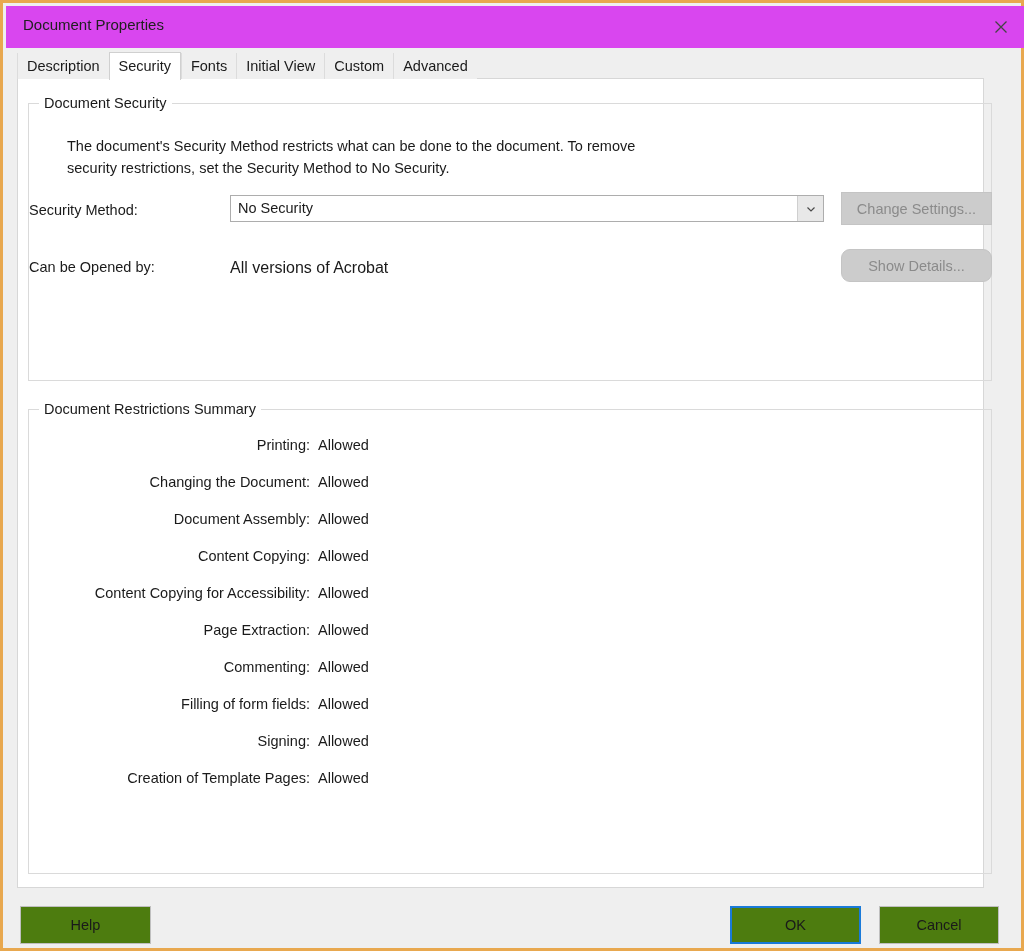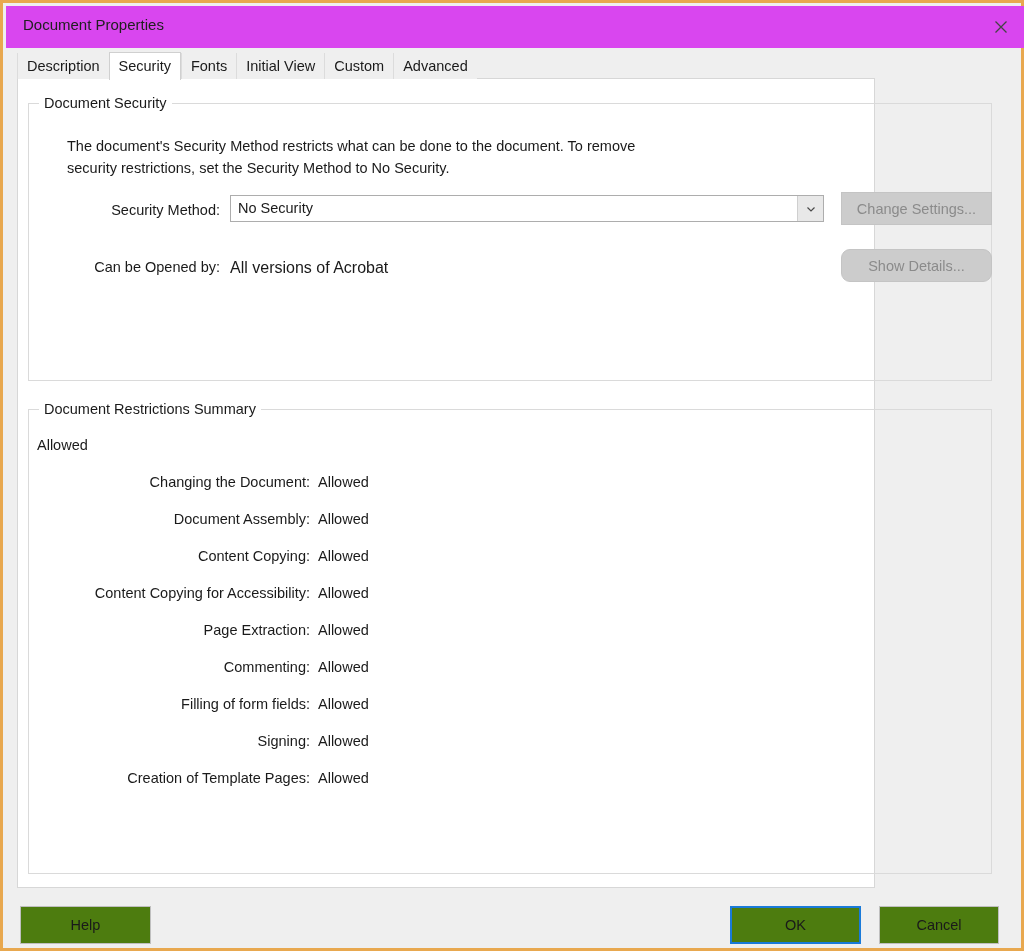--- a/index.html
+++ b/index.html
@@ -90,21 +90,21 @@
     margin-bottom: -1px;
     position: relative;
     z-index: 6;
   }
 
   
   .tabpage {
     position: absolute;
     left: 14px;
     top: 75px;
-    width: 858px;
+    width: 967px;
     height: 810px;
     box-sizing: border-box;
     background: #ffffff;
     border: 1px solid #d7d7d7;
   }
 
   
   .groupbox {
     position: absolute;
     box-sizing: border-box;
@@ -144,21 +144,21 @@
     color: #1a1a1a;
     white-space: nowrap;
   }
   .desc-line2 { top: 53px; }
 
   
   .field-label {
     position: absolute;
     font-size: 14.5px;
     color: #1a1a1a;
-    text-align: right;
+    text-align: left;
     white-space: nowrap;
   }
   #security-method-label {
     left: 0px;
     width: 191px;
     top: 98px;
   }
   .combo {
     position: absolute;
     left: 201px;
@@ -313,20 +313,21 @@
       <div id="can-be-opened-value">All versions of Acrobat</div>
 
       <div class="btn btn-disabled" id="change-settings-button">Change Settings...</div>
       <div class="btn btn-disabled" id="show-details-button">Show Details...</div>
     </div>
 
     <div class="groupbox" id="restrictions-group">
       <div class="groupbox-title">Document Restrictions Summary</div>
 
       <div class="restriction-row" style="top:16px">
+        <span class="restriction-label">Printing:</span>
         <span class="restriction-value">Allowed</span>
       </div>
       <div class="restriction-row" style="top:53px">
         <span class="restriction-label">Changing the Document:</span>
         <span class="restriction-value">Allowed</span>
       </div>
       <div class="restriction-row" style="top:90px">
         <span class="restriction-label">Document Assembly:</span>
         <span class="restriction-value">Allowed</span>
       </div>

